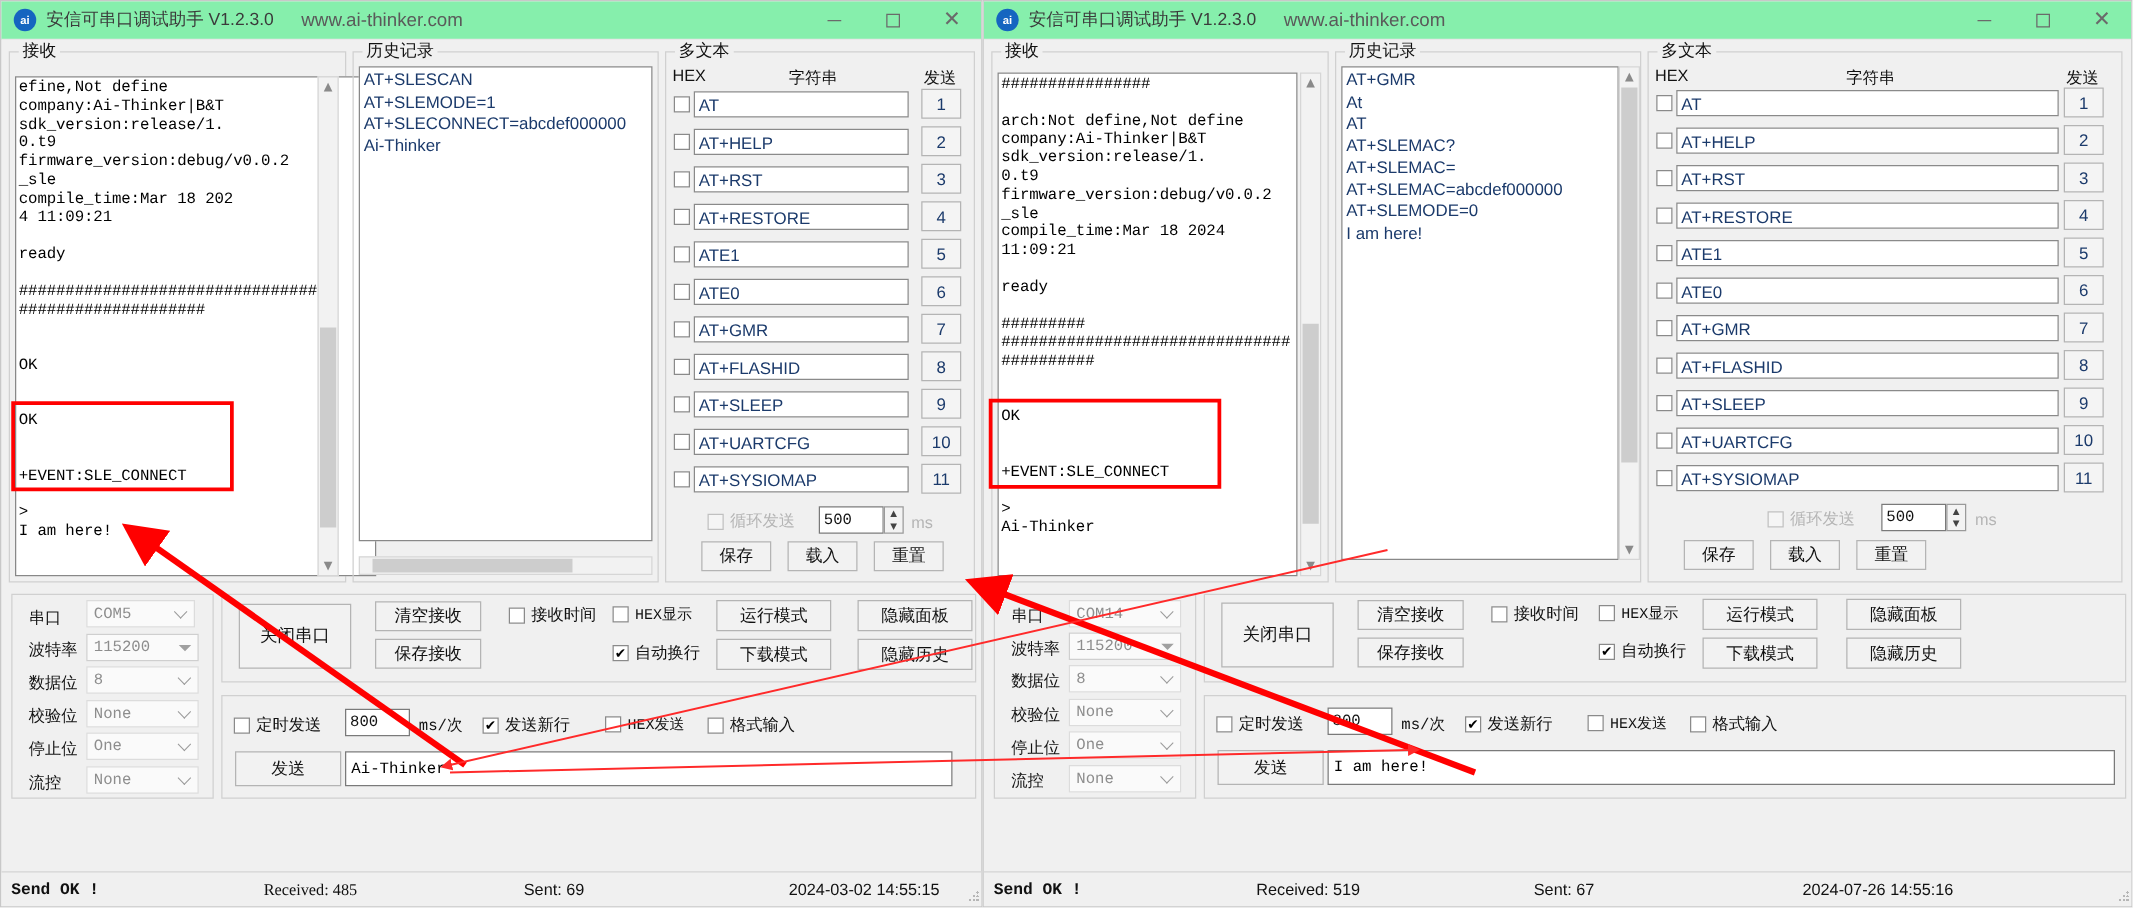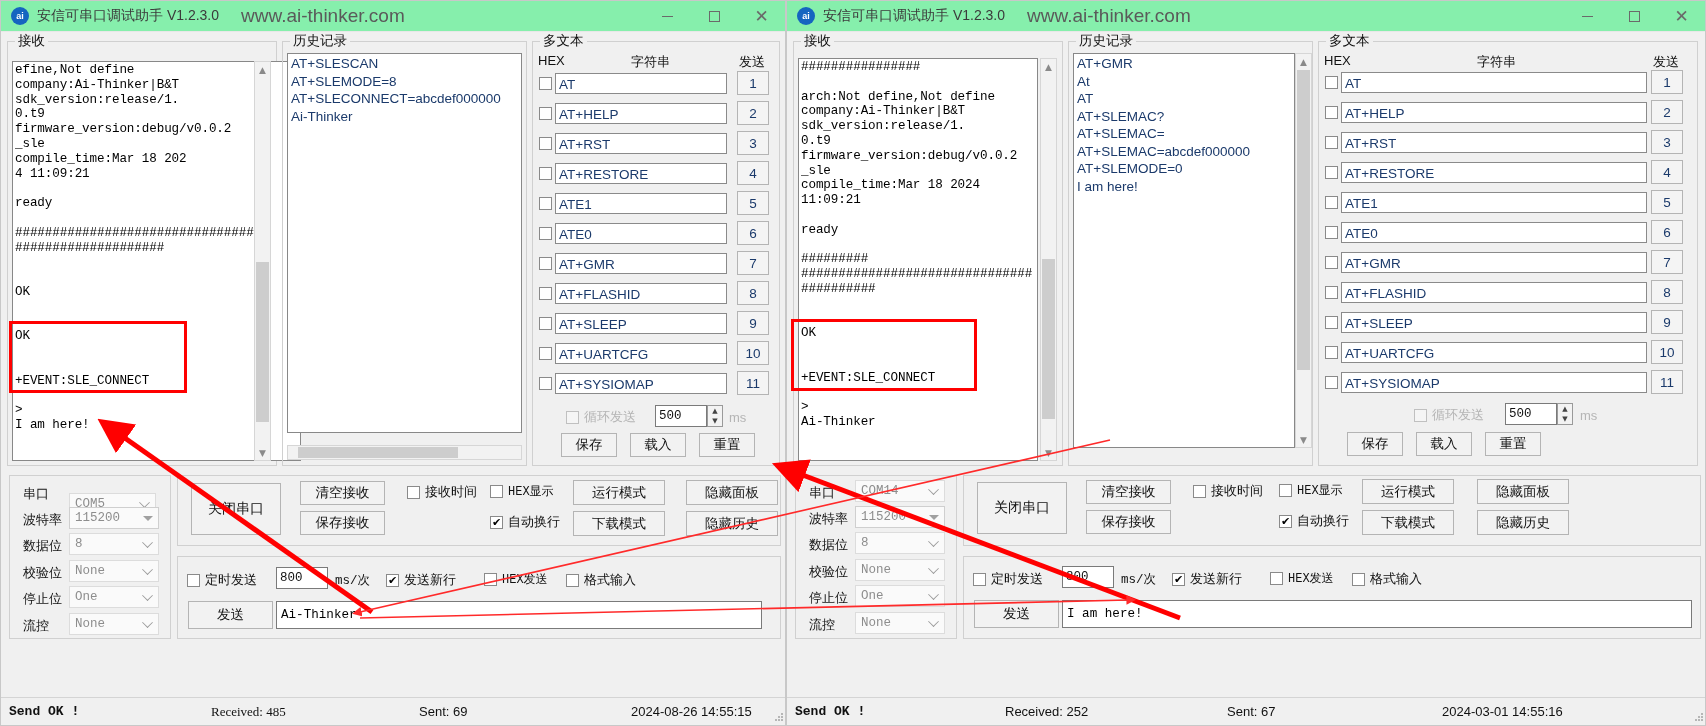--- a/index.html
+++ b/index.html
@@ -46,21 +46,21 @@
     font-weight: bold;
     display: flex; align-items: center; justify-content: center;
     line-height: 1;
     flex: none;
   }
   .title-text {
     font-size: 14px;
     color: #3b3b3b;
   }
   .title-url {
-    font-size: 19px;
+    font-size: 15px;
     color: #5a5a5a;
     margin-left: 22px;
   }
   .win-buttons {
     position: absolute;
     right: 0; top: 0;
     height: 31px;
     display: flex;
   }
   .win-btn {
@@ -393,21 +393,21 @@
     <div class="vscroll" style="left:253px; top:60px; width:17px; height:400px;">
       <div class="arrow top">▲</div>
       <div class="thumb" style="top:200px; height:160px;"></div>
       <div class="arrow bot">▼</div>
     </div>
 
     <div class="group" style="left:281px; top:40px; width:245px; height:425px;">
       <span class="group-title">历史记录</span>
     </div>
     <div class="histbox" style="left:286px; top:52px; width:235px; height:380px;">AT+SLESCAN
-AT+SLEMODE=8
+AT+SLEMODE=1
 AT+SLECONNECT=abcdef000000
 Ai-Thinker</div>
     <div class="hscroll" style="left:286px; top:444px; width:235px;">
       <div class="thumb" style="left:10px; width:160px;"></div>
     </div>
 
     <div class="group" style="left:531px; top:40px; width:248px; height:425px;">
       <span class="group-title">多文本</span>
     </div>
     <div class="mt-head" style="left:537px; top:52px;">HEX</div>
@@ -482,21 +482,21 @@
       <div class="dn">▼</div>
     </div>
     <div class="lbl" style="left:728px; top:409px; color:#b5b5b5;">ms</div>
 
     <div class="btn" style="left:560px; top:432px; width:56px; height:24px;">保存</div>
     <div class="btn" style="left:629px; top:432px; width:56px; height:24px;">载入</div>
     <div class="btn" style="left:698px; top:432px; width:56px; height:24px;">重置</div>
 
     <div class="group" style="left:8px; top:474px; width:162px; height:164px;"></div>
     <div class="lbl" style="left:22px; top:484px;">串口</div>
-    <div class="combo" style="left:68px; top:492px; width:87px;">
+    <div class="combo" style="left:68px; top:479px; width:87px;">
       <span>COM5</span>
       <span class="chev"></span>
     </div>
     <div class="lbl" style="left:22px; top:510px;">波特率</div>
     <div class="combo" style="left:68px; top:506px; width:90px; border-color:#cfcfcf;">
       <span>115200</span>
       <span class="tri"></span>
     </div>
     <div class="lbl" style="left:22px; top:536px;">数据位</div>
     <div class="combo" style="left:68px; top:532px; width:90px;">
@@ -561,21 +561,21 @@
       <span class="cb"></span>
       <span class="lb">格式输入</span>
     </div>
     <div class="btn" style="left:187px; top:600px; width:85px; height:28px;">发送</div>
     <div class="sendfield" style="left:275px; top:600px; width:486px; height:28px; line-height:22px;">Ai-Thinker</div>
 
     <div class="statusbar" style="width:786px;">
       <div class="status-item bold" style="left:8px;">Send OK !</div>
       <div class="status-item" style="left:210px;font-family:Liberation Serif, serif;">Received: 485</div>
       <div class="status-item" style="left:418px;">Sent: 69</div>
-      <div class="status-item" style="left:630px;">2024-08-26 14:55:15</div>
+      <div class="status-item" style="left:630px;">2024-03-02 14:55:15</div>
       <div class="grip"></div>
     </div>
 
     <div class="redrect" style="left:8px; top:320px; width:178px; height:72px;"></div>
   </div>
 
   <div class="window" id="win-right">
 
     <div class="titlebar">
       <div class="app-icon">ai</div>
@@ -797,23 +797,23 @@
     </div>
     <div class="cbrow" style="left:565px; top:569px;">
       <span class="cb"></span>
       <span class="lb">格式输入</span>
     </div>
     <div class="btn" style="left:187px; top:599px; width:85px; height:28px;">发送</div>
     <div class="sendfield" style="left:275px; top:599px; width:630px; height:28px; line-height:22px;">I am here!</div>
 
     <div class="statusbar" style="width:920px;">
       <div class="status-item bold" style="left:8px;">Send OK !</div>
-      <div class="status-item" style="left:218px;">Received: 252</div>
+      <div class="status-item" style="left:218px;">Received: 519</div>
       <div class="status-item" style="left:440px;">Sent: 67</div>
-      <div class="status-item" style="left:655px;">2024-03-01 14:55:16</div>
+      <div class="status-item" style="left:655px;">2024-07-26 14:55:16</div>
       <div class="grip"></div>
     </div>
 
     <div class="redrect" style="left:4px; top:318px; width:186px; height:72px;"></div>
   </div>
 
   <svg class="overlay-svg">
     <defs>
       <marker id="ah-thick" markerWidth="7" markerHeight="7" refX="1" refY="3.5" orient="auto">
         <polygon points="0,0 7,3.5 0,7" fill="#ff0000"></polygon>

